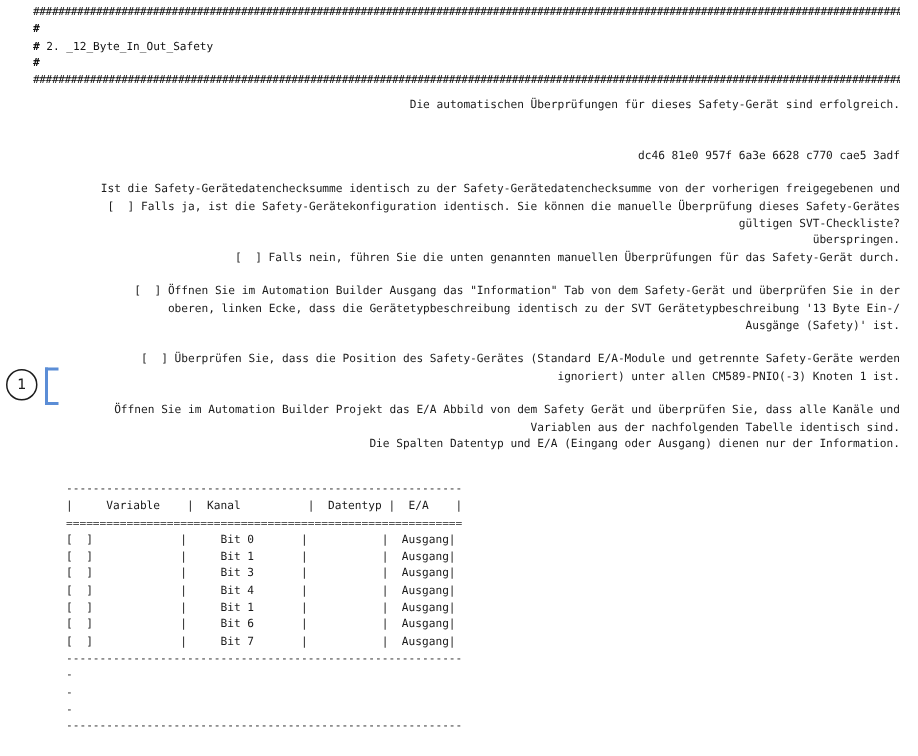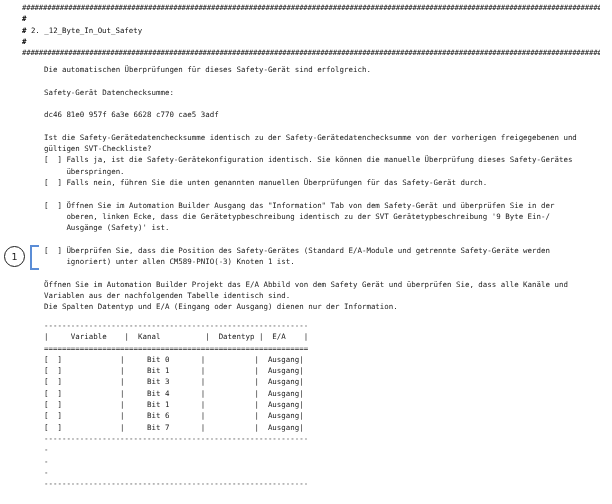--- a/index.html
+++ b/index.html
@@ -53,20 +53,21 @@
   .banner-row .trail {
     position: absolute;
     right: 0;
     top: 0;
   }
   .body-block {
     position: absolute;
     left: 44px;
     top: 64px;
     width: 556px;
+    text-align: right;
   }
   .para {
     font-family: "DejaVu Sans Mono", "Liberation Mono", monospace;
     font-size: 7.45px;
     line-height: 11.3px;
     white-space: pre;
     color: #1a1a1a;
   }
   .gap {
     height: 11.3px;
@@ -140,37 +141,36 @@
     <div class="banner-row">
       <span class="banner-line lead">#</span>
       <span class="banner-line trail">#</span>
     </div>
     <div class="banner-line banner-rule">################################################################################################################################################################</div>
   </div>
 
   <div class="body-block">
     <div class="para">Die automatischen Überprüfungen für dieses Safety-Gerät sind erfolgreich.</div>
     <div class="gap"></div>
-    <div class="para">Safety-Gerät Datenchecksumme:</div>
     <div class="gap"></div>
     <div class="para">dc46 81e0 957f 6a3e 6628 c770 cae5 3adf</div>
     <div class="gap"></div>
 
     <div class="para">Ist die Safety-Gerätedatenchecksumme identisch zu der Safety-Gerätedatenchecksumme von der vorherigen freigegebenen und</div>
+    <div class="para"><span class="sr-only"></span><span>[  ] Falls ja, ist die Safety-Gerätekonfiguration identisch. Sie können die manuelle Überprüfung dieses Safety-Gerätes</span></div>
+
     <div class="para">gültigen SVT-Checkliste?</div>
-
-    <div class="para"><span class="sr-only"></span><span>[  ] Falls ja, ist die Safety-Gerätekonfiguration identisch. Sie können die manuelle Überprüfung dieses Safety-Gerätes</span></div>
     <div class="para">     überspringen.</div>
 
     <div class="para">[  ] Falls nein, führen Sie die unten genannten manuellen Überprüfungen für das Safety-Gerät durch.</div>
 
     <div class="gap"></div>
 
     <div class="para">[  ] Öffnen Sie im Automation Builder Ausgang das "Information" Tab von dem Safety-Gerät und überprüfen Sie in der</div>
-    <div class="para">     oberen, linken Ecke, dass die Gerätetypbeschreibung identisch zu der SVT Gerätetypbeschreibung '9 Byte Ein-/</div>
+    <div class="para">     oberen, linken Ecke, dass die Gerätetypbeschreibung identisch zu der SVT Gerätetypbeschreibung '13 Byte Ein-/</div>
     <div class="para">     Ausgänge (Safety)' ist.</div>
 
     <div class="gap"></div>
 
     <div class="para">[  ] Überprüfen Sie, dass die Position des Safety-Gerätes (Standard E/A-Module und getrennte Safety-Geräte werden</div>
     <div class="para">     ignoriert) unter allen CM589-PNIO(-3) Knoten 1 ist.</div>
 
     <div class="gap"></div>
 
     <div class="para">Öffnen Sie im Automation Builder Projekt das E/A Abbild von dem Safety Gerät und überprüfen Sie, dass alle Kanäle und</div>

